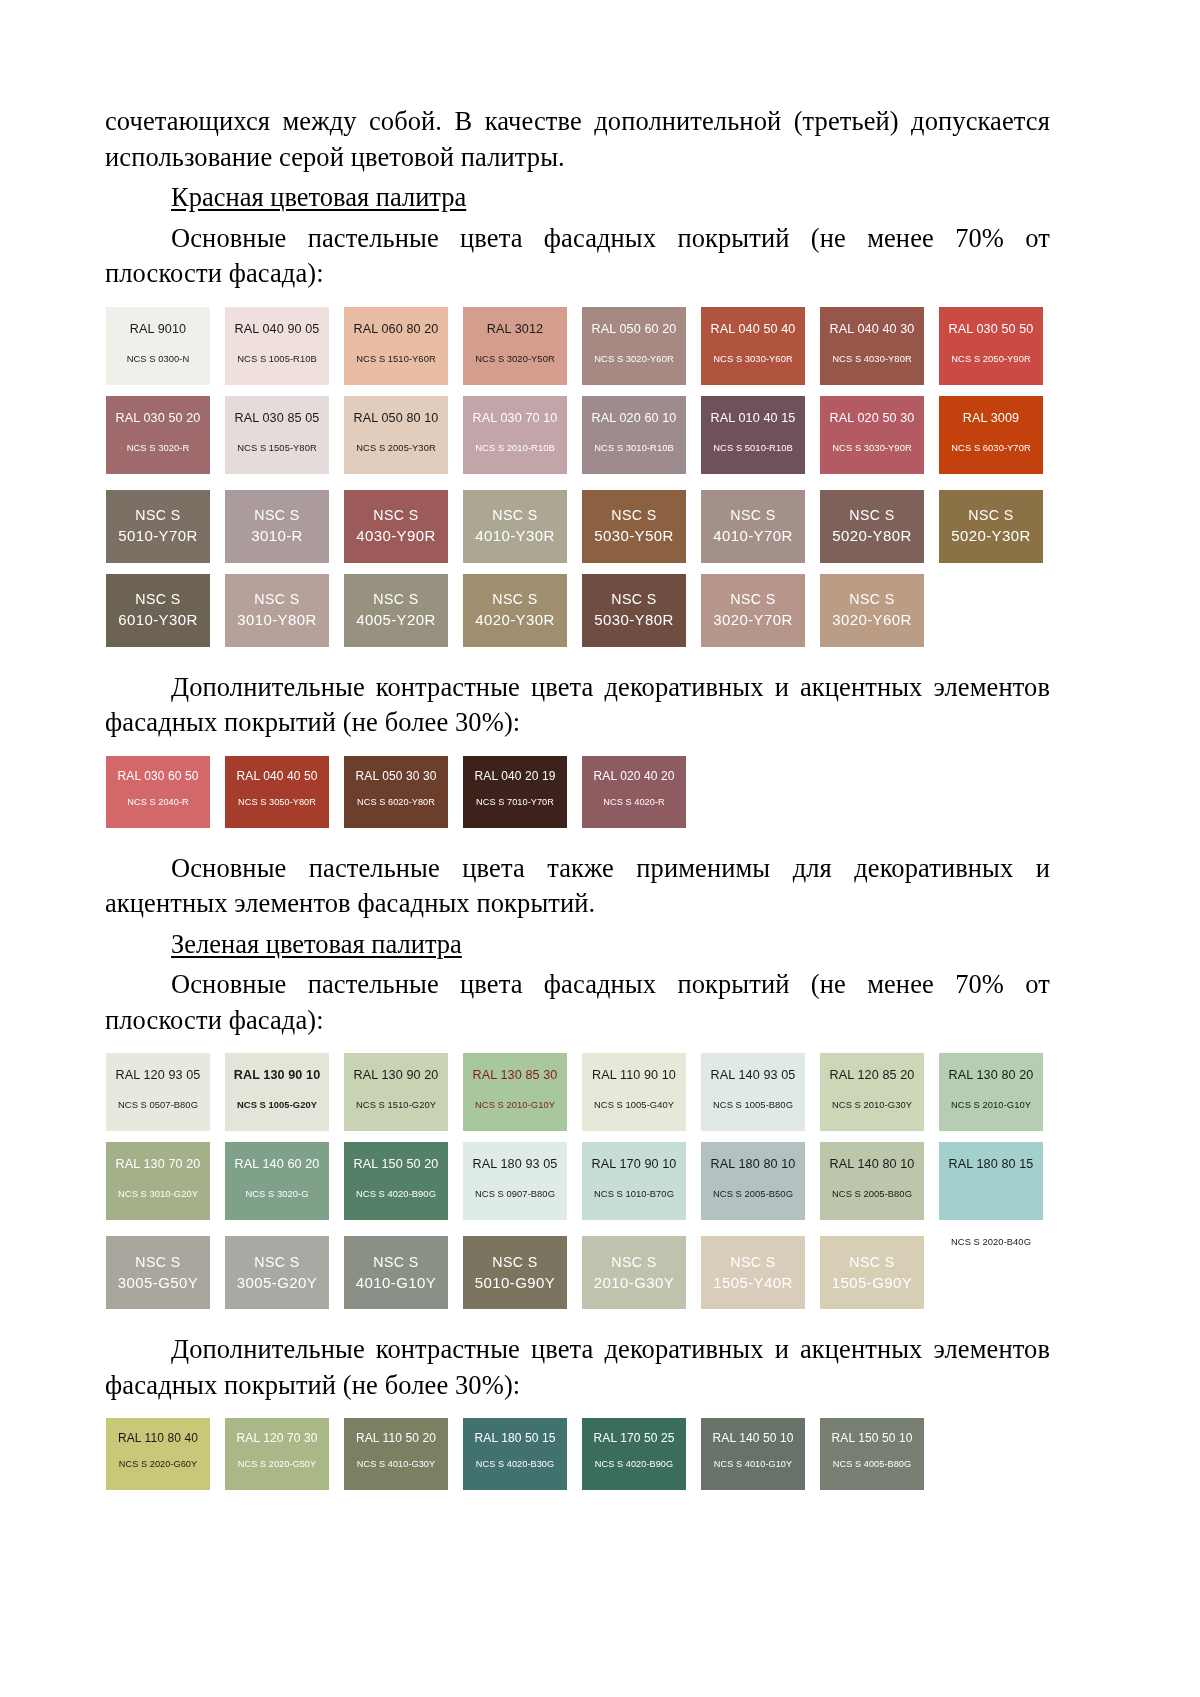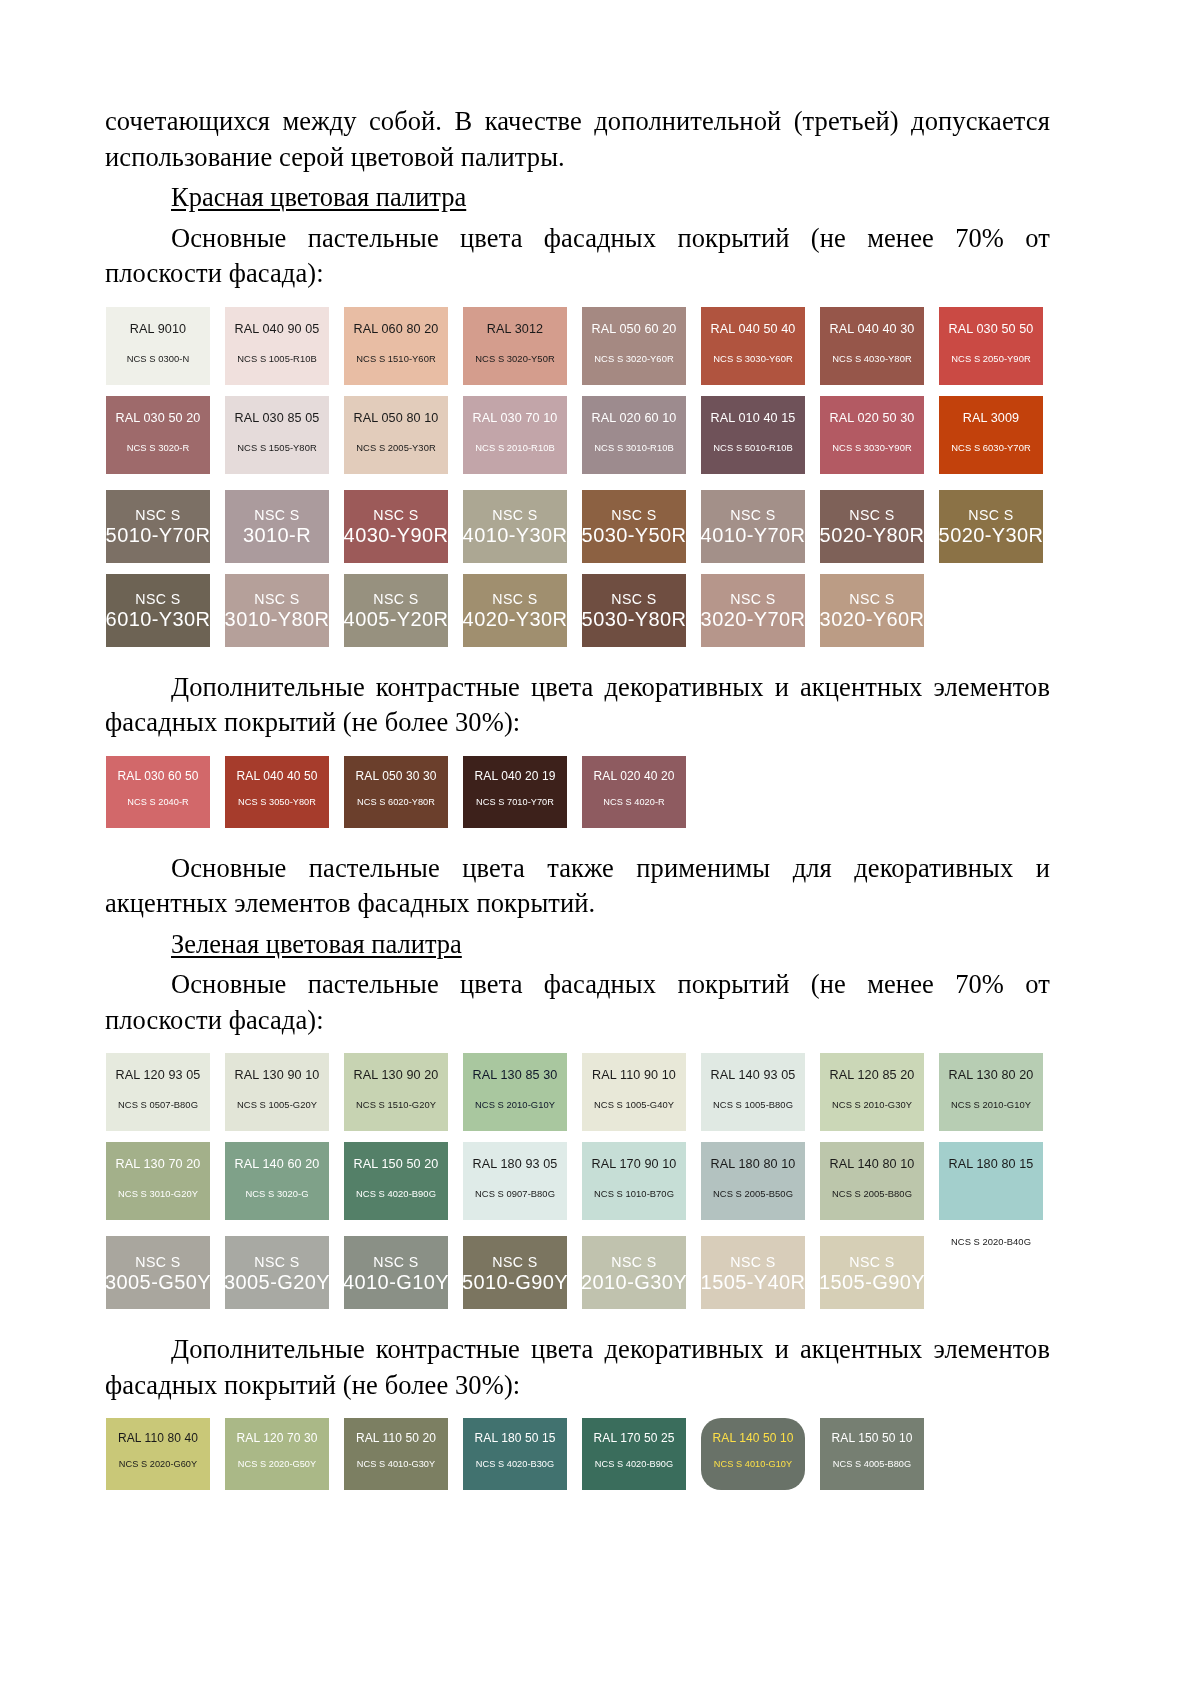--- a/index.html
+++ b/index.html
@@ -87,21 +87,21 @@
     justify-content: center;
     padding: 0 6px;
   }
   .swatch.tile2 .l1 {
     font-size: 14.2px;
     line-height: 19px;
     letter-spacing: 0.4px;
     white-space: nowrap;
   }
   .swatch.tile2 .l2 {
-    font-size: 20px;
+    font-size: 15px;
     line-height: 21px;
     letter-spacing: 0.4px;
     white-space: nowrap;
     font-weight: 500;
   }
 
   
   .swatch.contrast {
     width: 104px;
     height: 72px;
@@ -302,29 +302,29 @@
 
   <p class="body-text indent">Основные пастельные цвета фасадных покрытий (не менее 70% от плоскости фасада):</p>
 
   <div class="gap-m"></div>
 
   <div class="swatch-grid grid-block" id="green-pastel-grid">
       <div class="swatch" style="background: rgb(230, 234, 222); color: rgb(26, 26, 26);">
         <div class="ral">RAL 120 93 05</div>
         <div class="ncs">NCS S 0507-B80G</div>
       </div>
-      <div class="swatch" style="background: rgb(226, 229, 215); color: rgb(26, 26, 26);">
+      <div class="swatch" style="background: rgb(226, 229, 215); color: rgb(26, 26, 26); font-weight: bold;">
         <div class="ral">RAL 130 90 10</div>
         <div class="ncs">NCS S 1005-G20Y</div>
       </div>
       <div class="swatch" style="background: rgb(199, 211, 178); color: rgb(26, 26, 26);">
         <div class="ral">RAL 130 90 20</div>
         <div class="ncs">NCS S 1510-G20Y</div>
       </div>
-      <div class="swatch" style="background: rgb(169, 199, 159); color: #0f172a; align-items: center;">
+      <div class="swatch" style="background: rgb(169, 199, 159); color: #7f1d1d; align-items: center;">
         <div class="ral">RAL 130 85 30</div>
         <div class="ncs">NCS S 2010-G10Y</div>
       </div>
       <div class="swatch" style="background: rgb(232, 232, 216); color: rgb(26, 26, 26);">
         <div class="ral">RAL 110 90 10</div>
         <div class="ncs">NCS S 1005-G40Y</div>
       </div>
       <div class="swatch" style="background: rgb(224, 233, 227); color: rgb(26, 26, 26);">
         <div class="ral">RAL 140 93 05</div>
         <div class="ncs">NCS S 1005-B80G</div>
@@ -424,21 +424,21 @@
         <div class="ncs">NCS S 4010-G30Y</div>
       </div>
       <div class="swatch contrast" style="background: rgb(65, 114, 111); color: rgb(255, 255, 255);">
         <div class="ral">RAL 180 50 15</div>
         <div class="ncs">NCS S 4020-B30G</div>
       </div>
       <div class="swatch contrast" style="background: rgb(58, 109, 92); color: rgb(255, 255, 255);">
         <div class="ral">RAL 170 50 25</div>
         <div class="ncs">NCS S 4020-B90G</div>
       </div>
-      <div class="swatch contrast" style="background: rgb(105, 114, 104); color: #fde047; border-radius: 20px;">
+      <div class="swatch contrast" style="background: rgb(105, 114, 104); color: #ffffff;">
         <div class="ral">RAL 140 50 10</div>
         <div class="ncs">NCS S 4010-G10Y</div>
       </div>
       <div class="swatch contrast" style="background: rgb(118, 127, 114); color: rgb(255, 255, 255);">
         <div class="ral">RAL 150 50 10</div>
         <div class="ncs">NCS S 4005-B80G</div>
       </div>
     </div>
 
 </div>

